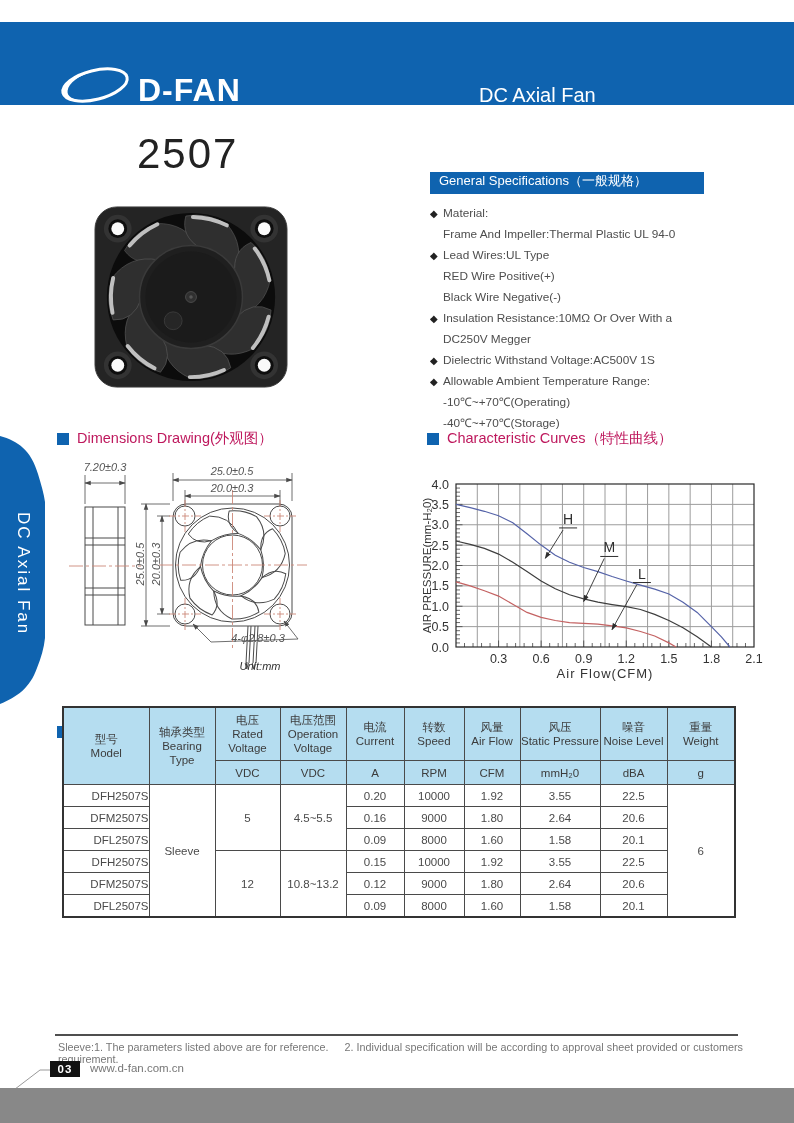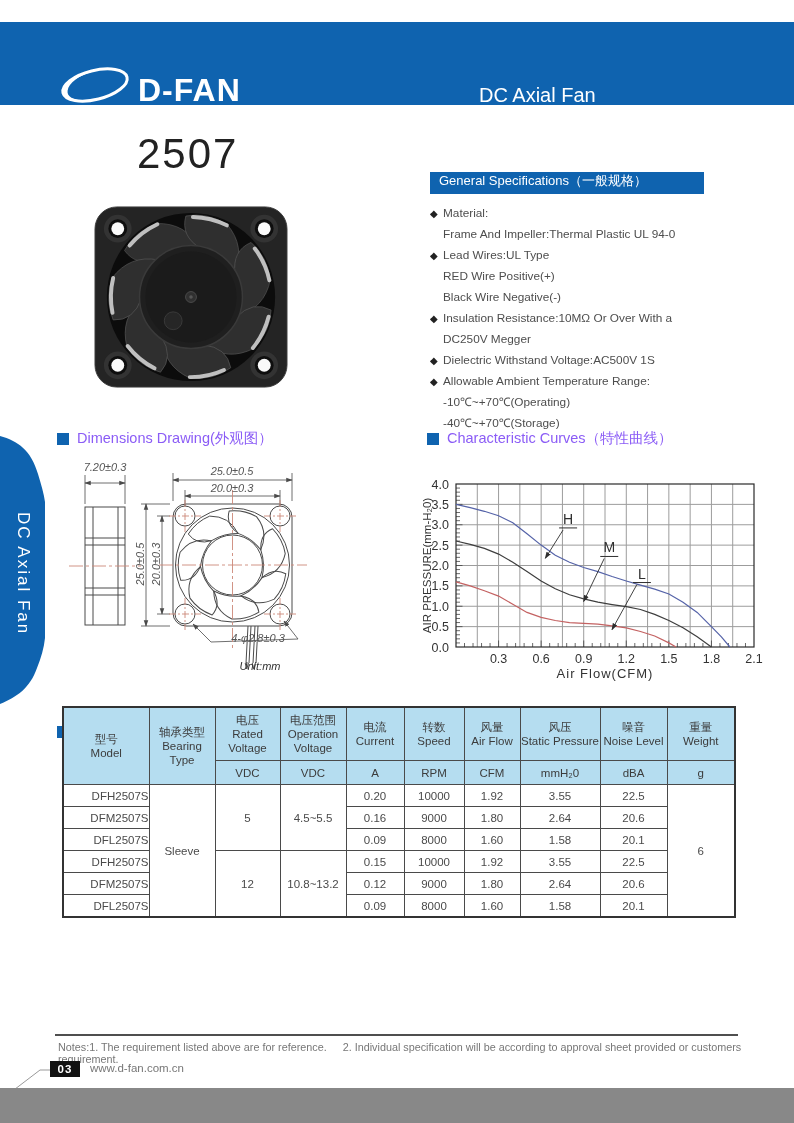--- a/index.html
+++ b/index.html
@@ -20,21 +20,21 @@
   .model-number{position:absolute;left:137px;top:130px;font-size:42px;color:#222;letter-spacing:2px;}
 
   
   .gs{position:absolute;left:430px;top:172px;width:274px;}
   .gs-bar{background:#0f63af;color:#fff;font-size:13px;padding:0 9px 4px 9px;}
   .gs-list{margin-top:9px;font-size:11.8px;color:#4d4d4d;line-height:21px;}
   .gs-item{white-space:nowrap;}
   .gs-item .blt{display:inline-block;width:13px;font-size:10px;color:#222;}
 
   
-  .sec{position:absolute;display:flex;align-items:center;font-size:14.5px;color:#8b5cf6;text-align:right;}
+  .sec{position:absolute;display:flex;align-items:center;font-size:14.5px;color:#be185d;text-align:right;}
   .sec .sq{width:12px;height:12px;background:#0f63af;margin-right:8px;}
 
   
   .dimlab{position:absolute;font-size:11px;color:#555;text-align:center;}
   .rot{transform:rotate(-90deg);}
 
   
   .spec-table{border-collapse:collapse;width:672px;table-layout:fixed;font-size:11.5px;color:#4a4a4a;border:2px solid #333;}
   .spec-table th,.spec-table td{border:1px solid #4a4a4a;text-align:center;padding:0;font-weight:normal;}
   .spec-table thead th{background:#b5ddf0;color:#3c3c3c;}
@@ -517,21 +517,21 @@
         <td>8000</td>
         <td>1.60</td>
         <td>1.58</td>
         <td>20.1</td>
       </tr>
     </tbody>
   </table>
 
   <div class="notes-hr"></div>
   <div class="notes">
-    <span>Notes:1. The requirement listed above are for reference.</span><span>2. Individual specification will be according to approval sheet provided or customers requirement.</span>
+    <span>Sleeve:1. The parameters listed above are for reference.</span><span>2. Individual specification will be according to approval sheet provided or customers requirement.</span>
   </div>
   <svg class="abs" style="left:0;top:1053px;" width="60" height="48" viewBox="0 0 60 48">
     <polyline points="2,46 40,17 52,17" fill="none" stroke="#999" stroke-width="1"></polyline>
   </svg>
   <div class="badge">03</div>
   <div class="url">www.d-fan.com.cn</div>
   <div class="bottom-hr"></div>
 
 </div>
 

